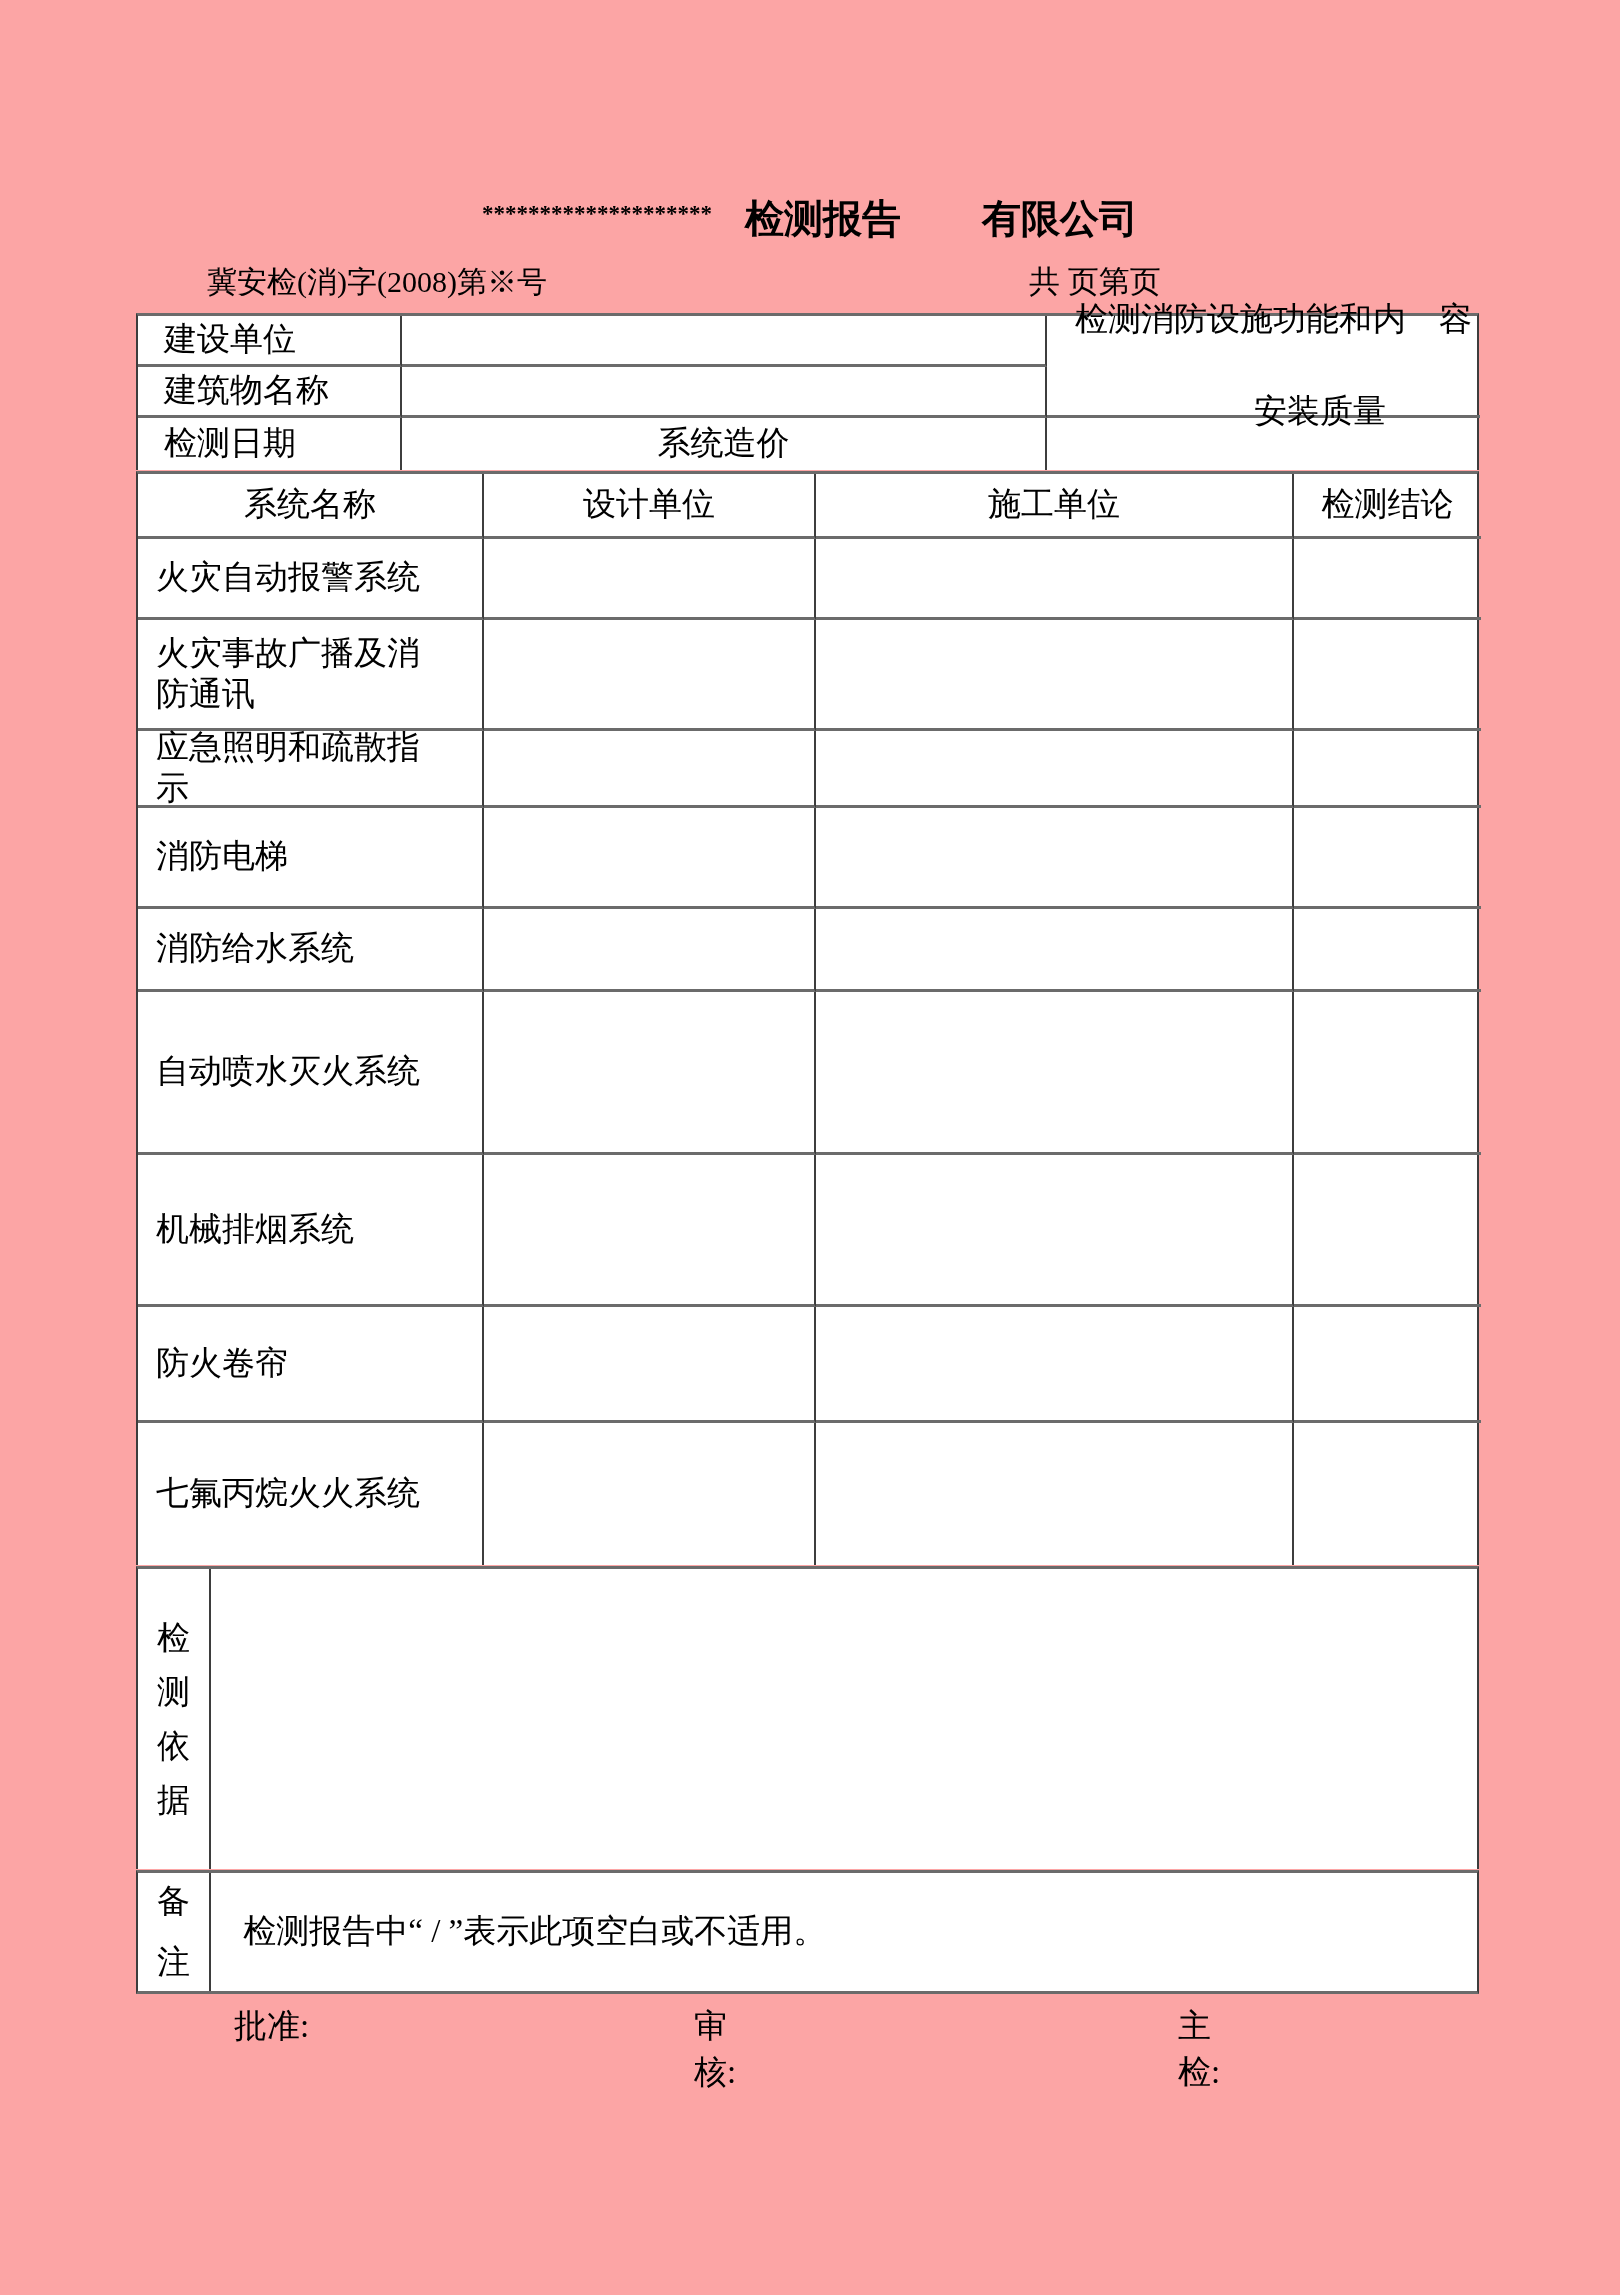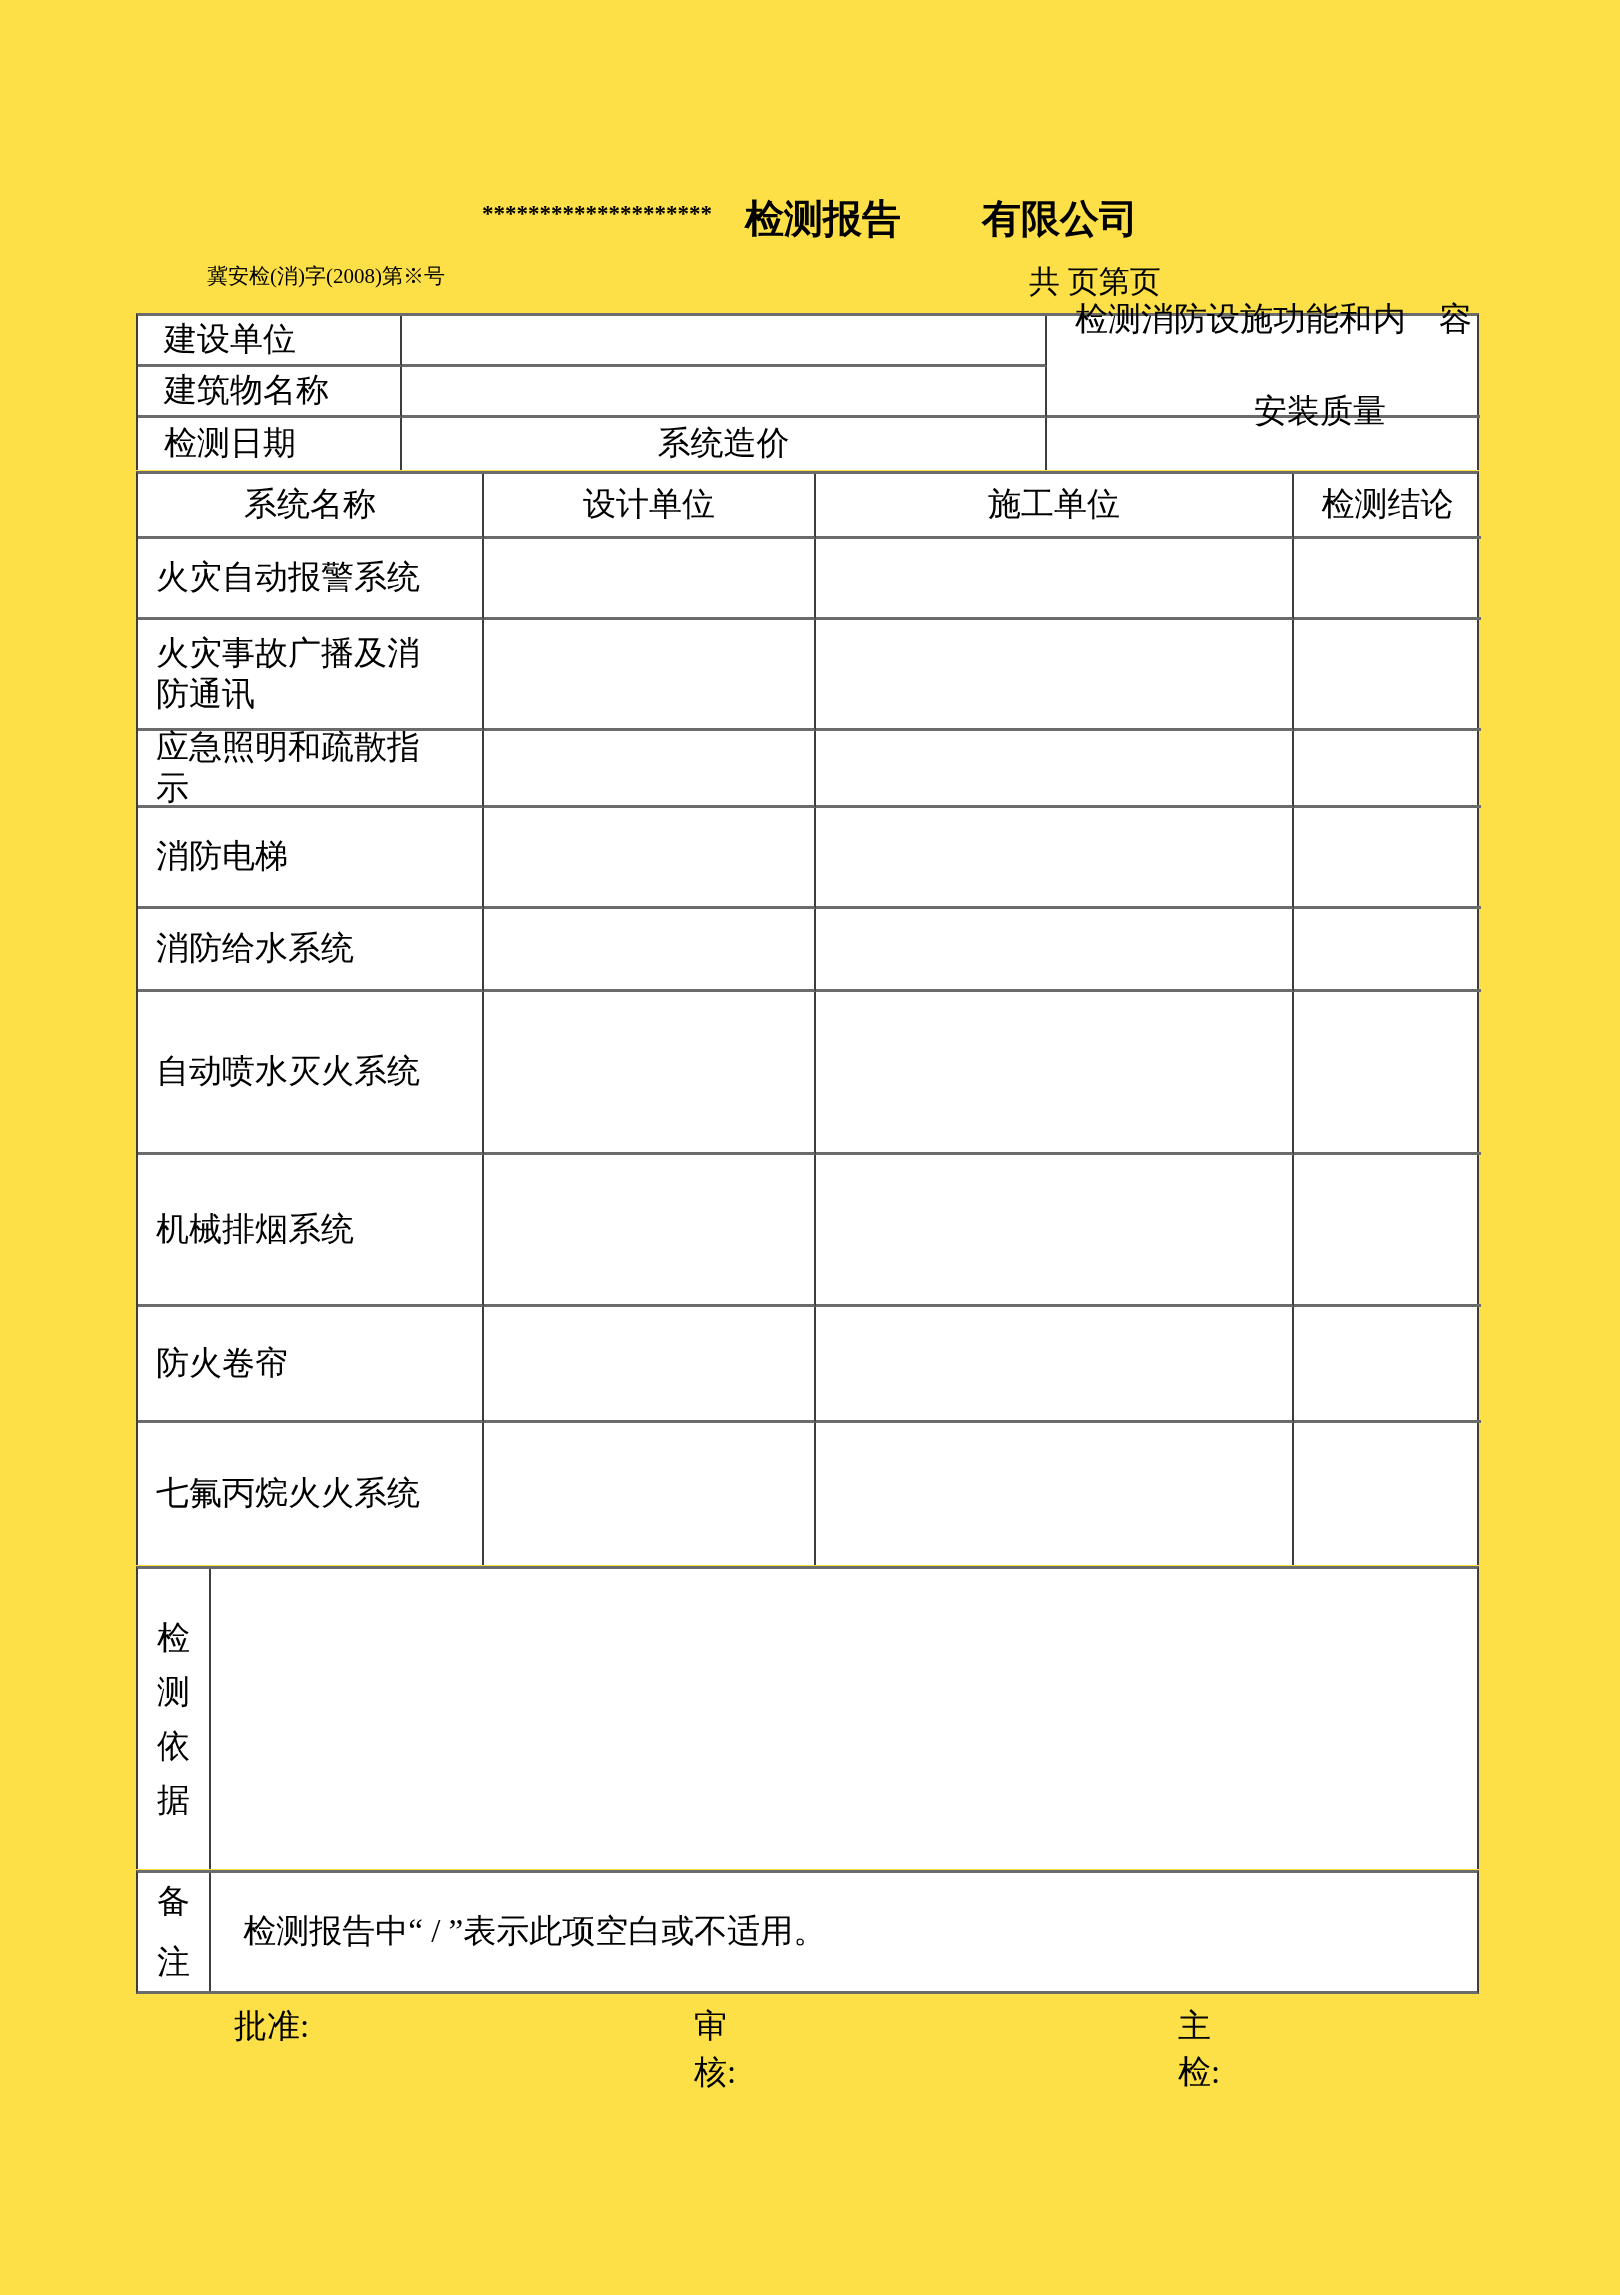--- a/index.html
+++ b/index.html
@@ -2,30 +2,30 @@
 <html style="font-size:13px"><head>
 <meta charset="utf-8">
 <style>
   * { margin:0; padding:0; box-sizing:border-box; }
   html,body { background:#ffffff; }
   body {
     width:1620px; height:2295px;
     font-family:"Liberation Serif","DejaVu Serif",serif;
     color:#000; position:relative; overflow:hidden;
   }
-  .page { position:absolute; inset:0; background:#fde047; }
+  .page { position:absolute; inset:0; background:#fca5a5; }
 
   
   .title-line { position:absolute; top:199px; left:0; width:100%; text-align:center;
     font-size:39px; font-weight:bold; line-height:1; white-space:nowrap; }
   .stars { font-size:23px; font-weight:bold; position:relative; top:-11.4px; letter-spacing:0; }
   .title-report { margin-left:33px; }
   .title-company { margin-left:81px; }
 
-  .subtitle-doc { position:absolute; top:265px; left:207px; font-size:21px; line-height:1.1; }
+  .subtitle-doc { position:absolute; top:265px; left:207px; font-size:30px; line-height:1.1; }
   .subtitle-pages { position:absolute; top:265px; left:1029px; font-size:31px; line-height:1.1; }
 
   
   .grid { position:absolute; left:136px; width:1343px; display:grid; background:#fff; }
   .cell { border-right:2.4px solid #3d3d3d; border-bottom:3.3px solid #6b6b6b;
           font-size:33px; line-height:1.25; display:flex; align-items:center; }
   .no-r { border-right:none; }
   .no-b { border-bottom:none; }
   .center { justify-content:center; text-align:center; }
 

